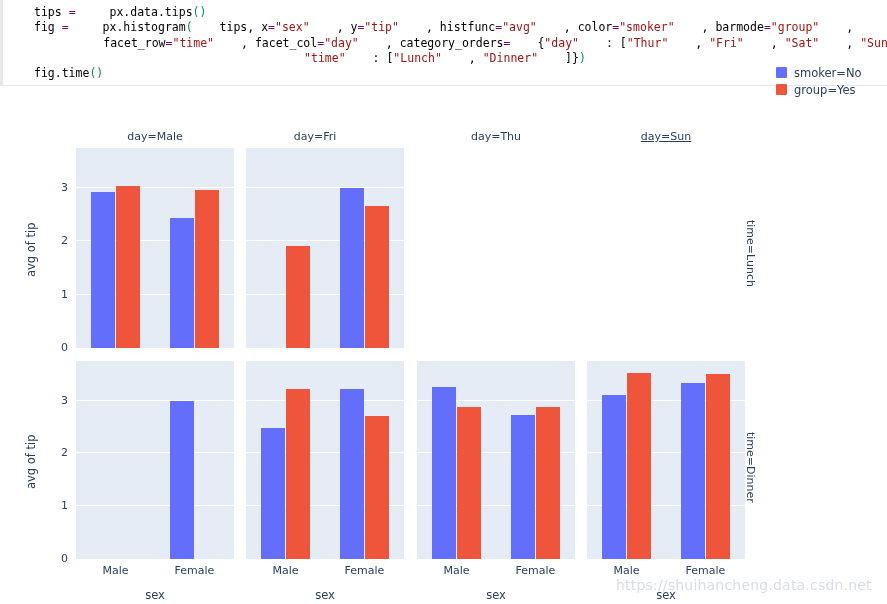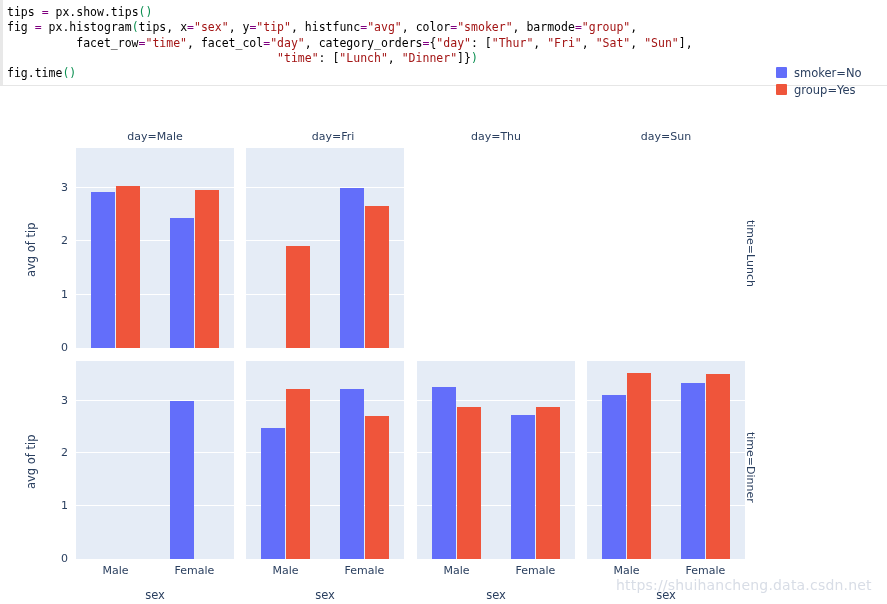--- a/index.html
+++ b/index.html
@@ -40,21 +40,21 @@
     margin: 0;
     font-family: "DejaVu Sans Mono", monospace;
     font-size: 11.5px;
     line-height: 15.3px;
     color: #000000;
     white-space: pre;
   }
   .tok-str { color: #a31515; }
   .tok-op  { color: #7f007f; }
   .tok-paren { color: #0a8f50; }
-  .tok-plain { color: #000000; }
+  .tok-plain { color: #000000; margin-left: 27px; }
 
   
   #modebar {
     position: absolute;
     right: 6px;
     top: 90px;
     height: 22px;
     display: flex;
     align-items: center;
     gap: 9px;
@@ -175,21 +175,21 @@
     color: #d8dde6;
     white-space: nowrap;
     letter-spacing: 0.2px;
     font-family: "DejaVu Sans", sans-serif;
   }
 </style>
 </head>
 <body>
 
 <div id="code-cell">
-  <pre class="code-pre"><span class="tok-plain">tips </span><span class="tok-op">=</span><span class="tok-plain"> px.show.tips</span><span class="tok-paren">()</span>
+  <pre class="code-pre"><span class="tok-plain">tips </span><span class="tok-op">=</span><span class="tok-plain"> px.data.tips</span><span class="tok-paren">()</span>
 <span class="tok-plain">fig </span><span class="tok-op">=</span><span class="tok-plain"> px.histogram</span><span class="tok-paren">(</span><span class="tok-plain">tips, x</span><span class="tok-op">=</span><span class="tok-str">"sex"</span><span class="tok-plain">, y</span><span class="tok-op">=</span><span class="tok-str">"tip"</span><span class="tok-plain">, histfunc</span><span class="tok-op">=</span><span class="tok-str">"avg"</span><span class="tok-plain">, color</span><span class="tok-op">=</span><span class="tok-str">"smoker"</span><span class="tok-plain">, barmode</span><span class="tok-op">=</span><span class="tok-str">"group"</span><span class="tok-plain">,</span>
 <span class="tok-plain">          facet_row</span><span class="tok-op">=</span><span class="tok-str">"time"</span><span class="tok-plain">, facet_col</span><span class="tok-op">=</span><span class="tok-str">"day"</span><span class="tok-plain">, category_orders</span><span class="tok-op">=</span><span class="tok-plain">{</span><span class="tok-str">"day"</span><span class="tok-plain">: [</span><span class="tok-str">"Thur"</span><span class="tok-plain">, </span><span class="tok-str">"Fri"</span><span class="tok-plain">, </span><span class="tok-str">"Sat"</span><span class="tok-plain">, </span><span class="tok-str">"Sun"</span><span class="tok-plain">],</span>
 <span class="tok-plain">                                       </span><span class="tok-str">"time"</span><span class="tok-plain">: [</span><span class="tok-str">"Lunch"</span><span class="tok-plain">, </span><span class="tok-str">"Dinner"</span><span class="tok-plain">]}</span><span class="tok-paren">)</span>
 <span class="tok-plain">fig.time</span><span class="tok-paren">()</span></pre>
 </div>
 
 <div id="modebar">
     <div class="mb-btn" title="Download plot as a png">
       <svg width="15" height="15" viewBox="0 0 24 24">
         <path fill="#1d2a3a" d="M9 3l-1.5 2H4a2 2 0 0 0-2 2v11a2 2 0 0 0 2 2h16a2 2 0 0 0 2-2V7a2 2 0 0 0-2-2h-3.5L15 3H9zm3 5a5 5 0 1 1 0 10 5 5 0 0 1 0-10zm0 2.2a2.8 2.8 0 1 0 0 5.6 2.8 2.8 0 0 0 0-5.6z"></path>
@@ -313,23 +313,23 @@
     <div class="panel" title="Dinner / Sun" style="left: 587px; top: 275px; width: 158px; height: 198px;">
       <div class="gridline" style="bottom: 52.8px;"></div>
       <div class="gridline" style="bottom: 105.6px;"></div>
       <div class="gridline" style="bottom: 158.4px;"></div>
       <div class="bar no" title="smoker=No · Male = 3.11" style="left: 15.01px; width: 24.49px; height: 164.208px;"></div>
       <div class="bar yes" title="smoker=Yes · Male = 3.52" style="left: 39.5px; width: 24.49px; height: 185.856px;"></div>
       <div class="bar no" title="smoker=No · Female = 3.33" style="left: 94.01px; width: 24.49px; height: 175.824px;"></div>
       <div class="bar yes" title="smoker=Yes · Female = 3.5" style="left: 118.5px; width: 24.49px; height: 184.8px;"></div>
     </div>
     <div class="facet-title" style="left: 76px; width: 158px; top: 44px;">day=Male</div>
-    <div class="facet-title" style="left: 254px; width: 158px; top: 44px; text-align: center;">day=Fri</div>
+    <div class="facet-title" style="left: 236px; width: 158px; top: 44px; text-align: center;">day=Fri</div>
     <div class="facet-title" style="left: 417px; width: 158px; top: 44px;">day=Thu</div>
-    <div class="facet-title" style="left: 587px; width: 158px; top: 44px;">day=Sun</div>
+    <div class="facet-title" style="left: 587px; width: 158px; top: 44px; text-decoration: underline;">day=Sun</div>
     <div class="row-title" style="left: 757px; top: 134px;">time=Lunch</div>
     <div class="row-title" style="left: 757px; top: 346px;">time=Dinner</div>
     <div class="ytick" style="left: 40px; width: 28px; top: 255px;">0</div>
     <div class="ytick" style="left: 40px; width: 28px; top: 201.667px;">1</div>
     <div class="ytick" style="left: 40px; width: 28px; top: 148.333px;">2</div>
     <div class="ytick" style="left: 40px; width: 28px; top: 95px;">3</div>
     <div class="axis-title-y" style="left: 24px; top: 191px;">avg of tip</div>
     <div class="ytick" style="left: 40px; width: 28px; top: 466px;">0</div>
     <div class="ytick" style="left: 40px; width: 28px; top: 413.2px;">1</div>
     <div class="ytick" style="left: 40px; width: 28px; top: 360.4px;">2</div>

